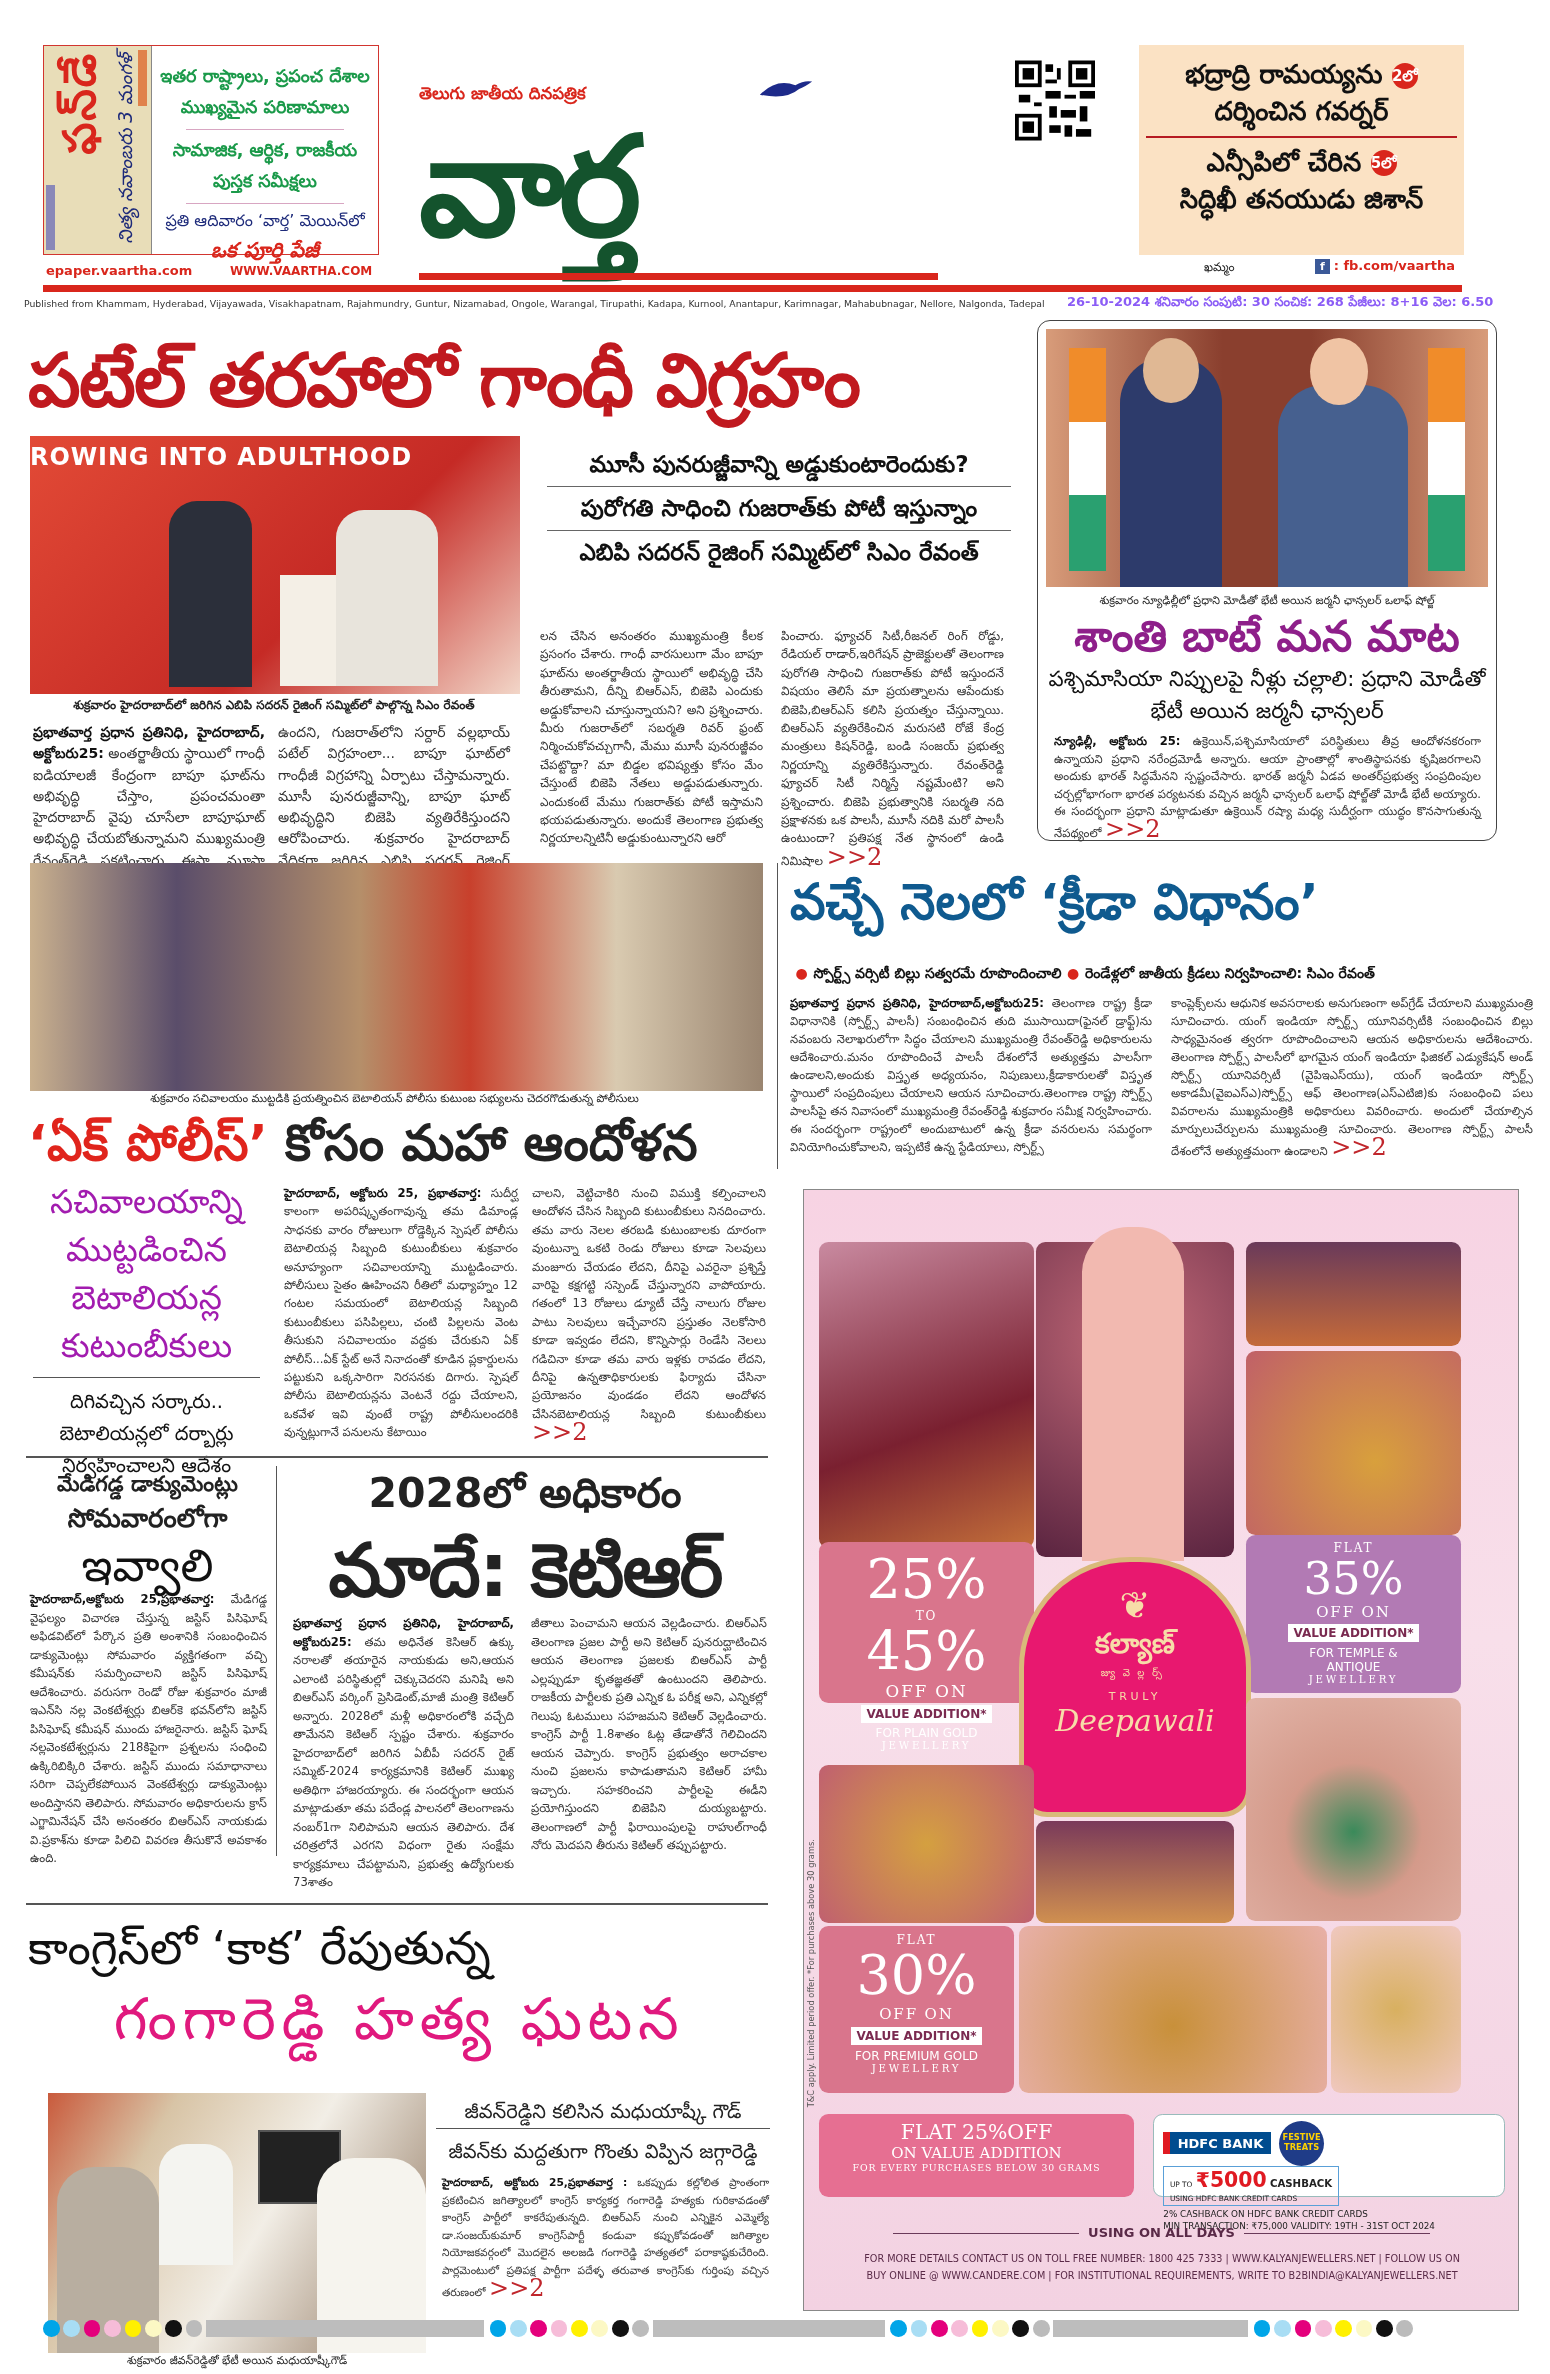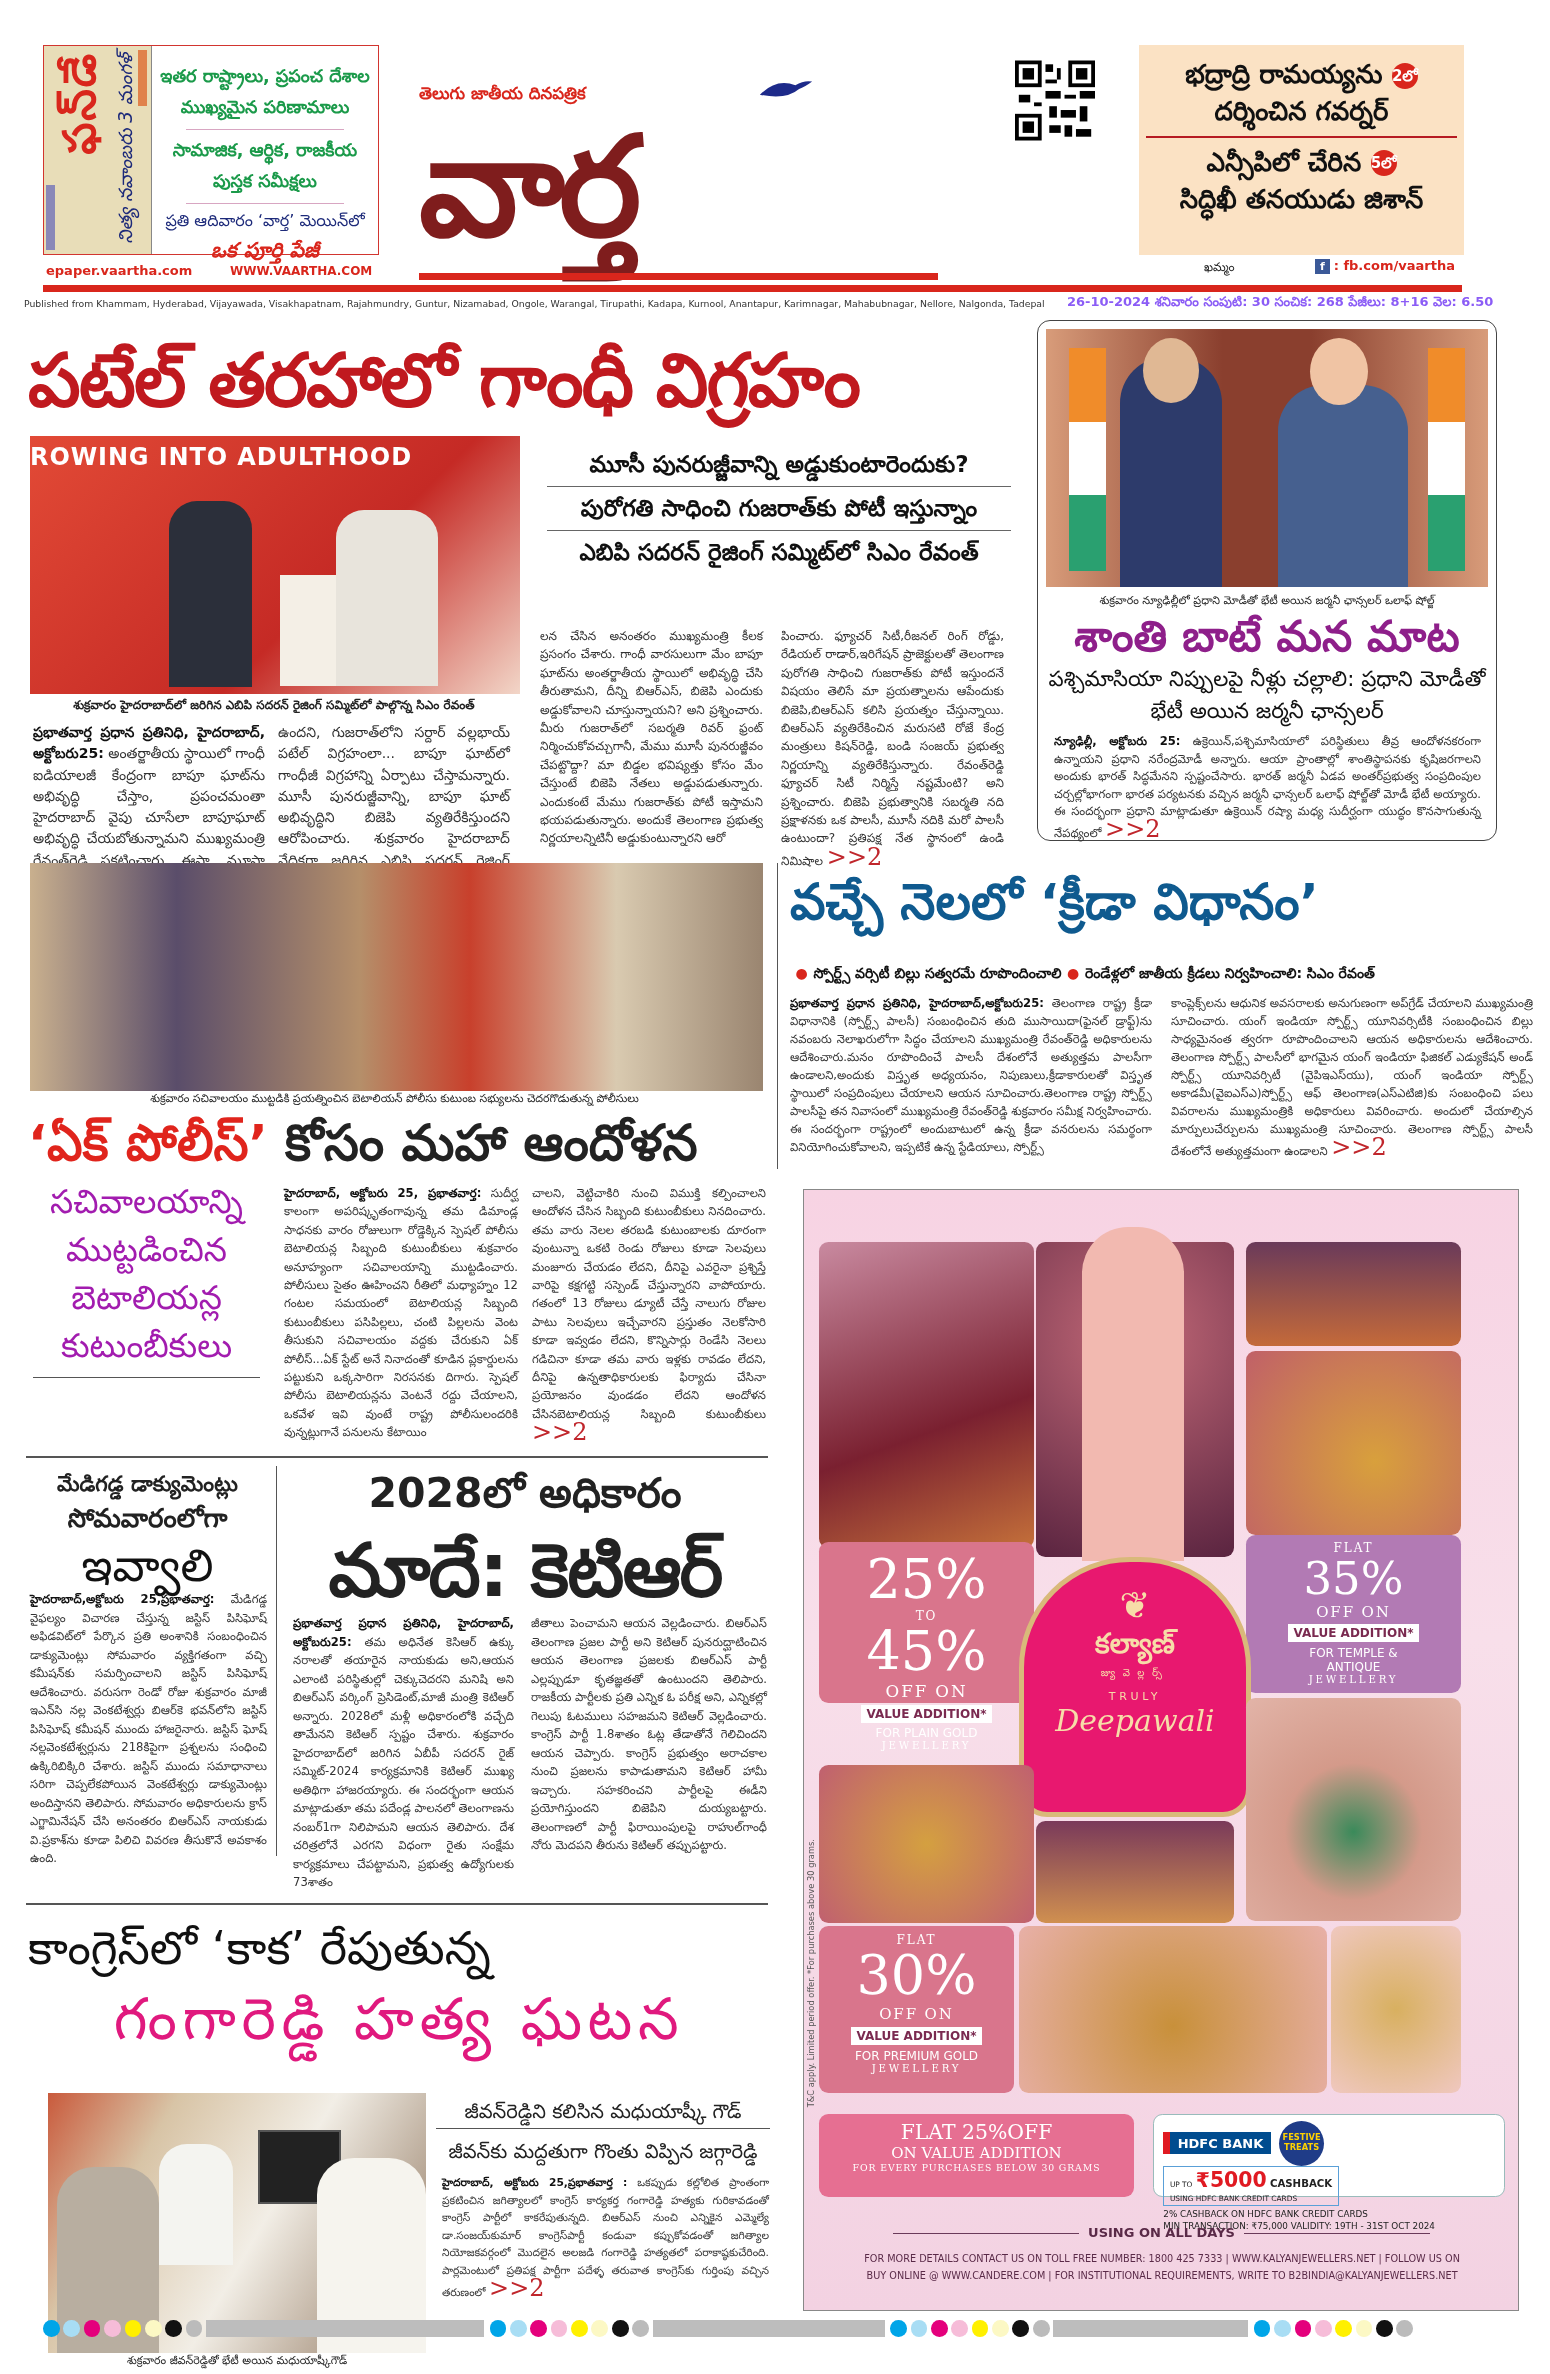--- a/index.html
+++ b/index.html
@@ -15,21 +15,21 @@
 #sunday-logo .v2{position:absolute;left:69px;top:7.4px;writing-mode:vertical-rl;transform:rotate(180deg);font-size:18.6px;font-style:italic;color:#1d2a7a}
 #sunday-logo .bar1{position:absolute;right:3.7px;top:3.7px;width:9.3px;height:56px;background:#e0824c}
 #sunday-logo .bar2{position:absolute;left:1.9px;bottom:3.7px;width:9.3px;height:65px;background:#8a88b8}
 #sunday-text{flex:1;text-align:center;padding-top:15px}
 #sunday-text .g{color:#1b9a4a;font-weight:bold;font-size:17.6px;line-height:31px}
 #sunday-text hr{border:none;border-top:1.9px solid #d8a6c2;width:70%;margin:5.6px auto}
 #sunday-text .b{color:#1d2a7a;font-size:16px;margin-top:7.4px}
 #sunday-text .r{color:#d9261c;font-weight:bold;font-style:italic;font-size:20.4px;margin-top:3.7px}
 #masthead{left:419px;top:76px;width:557px;height:204px}
 #masthead .tag{position:absolute;left:0;top:7.4px;color:#d9261c;font-size:16.7px;font-weight:bold}
-#masthead .logo{position:absolute;left:0;top:32px;font-size:139px;line-height:158px;font-weight:bold;color:#7f1d1d;letter-spacing:-5.6px}
+#masthead .logo{position:absolute;left:0;top:32px;font-size:139px;line-height:158px;font-weight:bold;color:#14532d;letter-spacing:-5.6px}
 #masthead .bird{position:absolute;left:339px;top:0;width:56px;height:28px}
 #masthead .redline{position:absolute;left:0;bottom:0;width:519px;height:7.4px;background:#d9261c}
 #qr{left:1015px;top:54px;width:80px;height:93px;background:#fff}
 #teaser{left:1139px;top:45px;width:325px;height:210px;background:#fbe2c4;text-align:center;padding-top:11px}
 #teaser .t{font-size:26px;font-weight:bold;color:#111;line-height:37px}
 #teaser .sep{height:2.8px;background:#b61a22;margin:5.6px 7.4px}
 .pgbadge{display:inline-block;background:#d9261c;color:#fff;border-radius:50%;width:26px;height:26px;font-size:15px;line-height:26px;font-weight:bold;margin-left:9.3px;vertical-align:middle}
 #epaper{left:46px;top:263px;color:#d9261c;font-weight:bold;font-size:13px}
 #www{left:230px;top:264px;color:#d9261c;font-weight:bold;font-size:12px}
 #city{left:1204px;top:260px;font-size:12px}
@@ -248,20 +248,21 @@
 <div id="modi-head" class="abs">శాంతి బాటే మన మాట</div>
 <div id="modi-sub" class="abs">పశ్చిమాసియా నిప్పులపై నీళ్లు చల్లాలి: ప్రధాని మోడీతో భేటీ అయిన జర్మనీ ఛాన్సలర్</div>
 <div id="modi-body" class="abs body-text"><b>న్యూఢిల్లీ, అక్టోబరు 25:</b> <span>ఉక్రెయిన్,పశ్చిమాసియాలో పరిస్థితులు తీవ్ర ఆందోళనకరంగా ఉన్నాయని ప్రధాని నరేంద్రమోడీ అన్నారు. ఆయా ప్రాంతాల్లో శాంతిస్థాపనకు కృషిజరగాలని అందుకు భారత్ సిద్ధమేనని స్పష్టంచేసారు. భారత్ జర్మనీ ఏడవ అంతర్‌ప్రభుత్వ సంప్రదింపుల చర్చల్లోభాగంగా భారత పర్యటనకు వచ్చిన జర్మనీ ఛాన్సలర్ ఒలాఫ్ షోల్జ్‌తో మోడీ భేటీ అయ్యారు. ఈ సందర్భంగా ప్రధాని మాట్లాడుతూ ఉక్రెయిన్ రష్యా మధ్య సుదీర్ఘంగా యుద్ధం కొనసాగుతున్న నేపథ్యంలో</span> <span class="cont">&gt;&gt;2</span></div>
 
 <div id="police-photo" class="abs"></div>
 <div id="police-cap" class="abs">శుక్రవారం సచివాలయం ముట్టడికి ప్రయత్నించిన బెటాలియన్ పోలీసు కుటుంబ సభ్యులను చెదరగొడుతున్న పోలీసులు</div>
 <div id="police-head" class="abs"><span class="red">‘ఏక్ పోలీస్’</span><span> కోసం మహా ఆందోళన</span></div>
 <div id="police-side" class="abs">
   <div class="big">సచివాలయాన్ని ముట్టడించిన బెటాలియన్ల కుటుంబీకులు</div>
   <hr>
+  <div class="med">దిగివచ్చిన సర్కారు.. బెటాలియన్లలో దర్బార్లు నిర్వహించాలని ఆదేశం</div>
 </div>
 <div id="police-col2" class="abs body-text"><b>హైదరాబాద్, అక్టోబరు 25, ప్రభాతవార్త:</b> <span>సుదీర్ఘ కాలంగా అపరిష్కృతంగావున్న తమ డిమాండ్ల సాధనకు వారం రోజులుగా రోడ్డెక్కిన స్పెషల్ పోలీసు బెటాలియన్ల సిబ్బంది కుటుంబీకులు శుక్రవారం అనూహ్యంగా సచివాలయాన్ని ముట్టడించారు. పోలీసులు సైతం ఊహించని రీతిలో మధ్యాహ్నం 12 గంటల సమయంలో బెటాలియన్ల సిబ్బంది కుటుంబీకులు పసిపిల్లలు, చంటి పిల్లలను వెంట తీసుకుని సచివాలయం వద్దకు చేరుకుని ఏక్ పోలీస్...ఏక్ స్టేట్ అనే నినాదంతో కూడిన ప్లకార్డులను పట్టుకుని ఒక్కసారిగా నిరసనకు దిగారు. స్పెషల్ పోలీసు బెటాలియన్లను వెంటనే రద్దు చేయాలని, ఒకవేళ ఇవి వుంటే రాష్ట్ర పోలీసులందరికి వున్నట్లుగానే పనులను కేటాయిం</span></div>
 <div id="police-col3" class="abs body-text"><span>చాలని, వెట్టిచాకిరి నుంచి విముక్తి కల్పించాలని ఆందోళన చేసిన సిబ్బంది కుటుంబీకులు నినదించారు. తమ వారు నెలల తరబడి కుటుంబాలకు దూరంగా వుంటున్నా ఒకటి రెండు రోజులు కూడా సెలవులు మంజూరు చేయడం లేదని, దీనిపై ఎవరైనా ప్రశ్నిస్తే వారిపై కక్షగట్టి సస్పెండ్ చేస్తున్నారని వాపోయారు. గతంలో 13 రోజులు డ్యూటీ చేస్తే నాలుగు రోజుల పాటు సెలవులు ఇచ్చేవారని ప్రస్తుతం నెలకోసారి కూడా ఇవ్వడం లేదని, కొన్నిసార్లు రెండేసి నెలలు గడిచినా కూడా తమ వారు ఇళ్లకు రావడం లేదని, దీనిపై ఉన్నతాధికారులకు ఫిర్యాదు చేసినా ప్రయోజనం వుండడం లేదని ఆందోళన చేసినబెటాలియన్ల సిబ్బంది కుటుంబీకులు</span> <span class="cont">&gt;&gt;2</span></div>
 <div id="police-rule" class="abs"></div>
 
 <div id="medi-head" class="abs">
   <div class="a">మేడిగడ్డ డాక్యుమెంట్లు</div>
   <div class="a" style="font-size:26px">సోమవారంలోగా</div>
   <div class="c">ఇవ్వాలి</div>
 </div>

